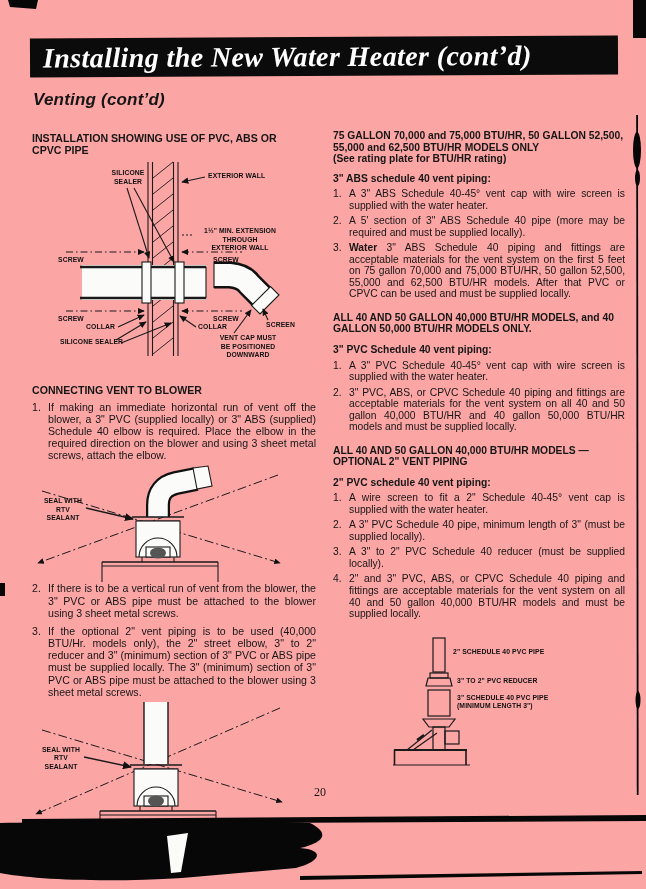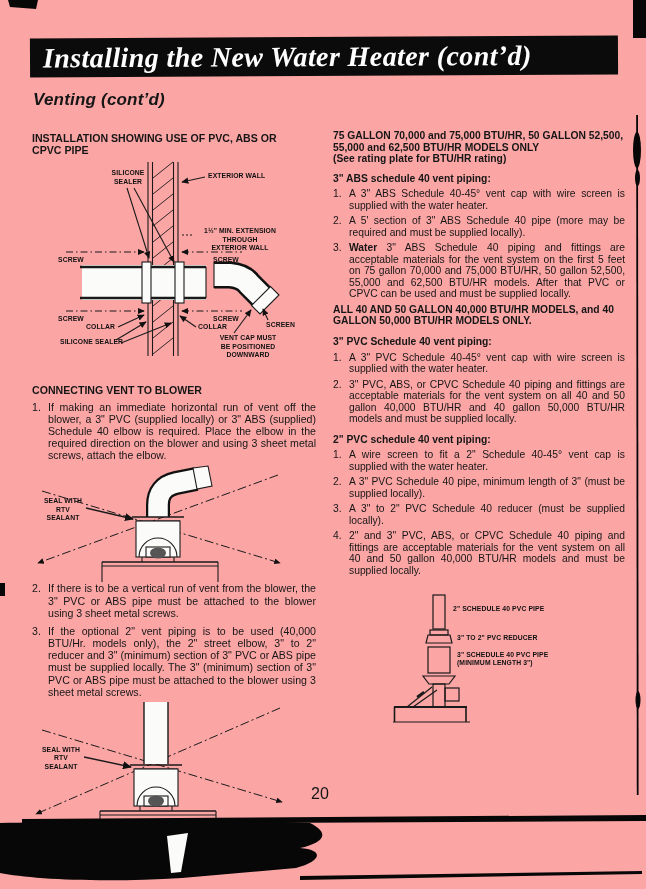--- a/index.html
+++ b/index.html
@@ -15,31 +15,31 @@
   
   .col{position:absolute;font-size:10.6px;line-height:1.15;}
   .col-left{left:32px;top:132px;width:284px;}
   .col-right{left:333px;top:126px;width:292px;font-size:10.3px;line-height:1.12;}
   .h-small{font-weight:bold;}
   .pre{white-space:pre-line;}
   .li{display:flex;margin-top:4px;}
   .li .num{flex:0 0 16px;}
   .li .txt{flex:1;text-align:justify;}
   .mt4{margin-top:4px}.mt8{margin-top:8px}
-  .mt9{margin-top:9px}.mt10{margin-top:24px}.mt12{margin-top:4px}
+  .mt9{margin-top:9px}.mt10{margin-top:24px}.mt12{margin-top:12px}
   
   .diagram{position:relative;}
   .diagram svg{position:absolute;left:0;top:0;}
   .dlabel{position:absolute;font-weight:bold;font-size:6.8px;line-height:1.25;white-space:pre-line;
           color:#101010;letter-spacing:.1px;}
   .d1{height:200px;margin-top:4px;margin-left:-4px;width:292px;}
   .d2{height:112px;margin-top:4px;margin-left:-4px;width:292px;}
   .d3{height:130px;margin-top:4px;margin-left:-4px;width:292px;}
   .d4{height:150px;margin-top:12px;margin-left:60px;width:240px;}
-  .pagenum{position:absolute;left:302px;top:785px;width:36px;text-align:center;font-size:16px;}
+  .pagenum{position:absolute;left:302px;top:785px;width:36px;text-align:center;font-size:12px;font-family:Liberation Serif, serif;}
   .artifacts{position:absolute;left:0;top:0;pointer-events:none;}
 </style>
 </head>
 <body>
 
 <div class="page">
 
   <div class="banner">
     <span>Installing the New Water Heater (cont’d)</span>
   </div>
@@ -247,20 +247,21 @@
     <div class="h-small mt9">3" PVC Schedule 40 vent piping:</div>
     <div class="li">
       <span class="num">1.</span>
       <span class="txt">A 3" PVC Schedule 40-45° vent cap with wire screen is supplied with the water heater.</span>
     </div>
     <div class="li">
       <span class="num">2.</span>
       <span class="txt">3" PVC, ABS, or CPVC Schedule 40 piping and fittings are acceptable materials for the vent system on all 40 and 50 gallon 40,000 BTU/HR and 40 gallon 50,000 BTU/HR models and must be supplied locally.</span>
     </div>
 
+    <div class="h-small mt12">ALL 40 AND 50 GALLON 40,000 BTU/HR MODELS — OPTIONAL 2" VENT PIPING</div>
     <div class="h-small mt9">2" PVC schedule 40 vent piping:</div>
     <div class="li">
       <span class="num">1.</span>
       <span class="txt">A wire screen to fit a 2" Schedule 40-45° vent cap is supplied with the water heater.</span>
     </div>
     <div class="li">
       <span class="num">2.</span>
       <span class="txt">A 3" PVC Schedule 40 pipe, minimum length of 3" (must be supplied locally).</span>
     </div>
     <div class="li">

